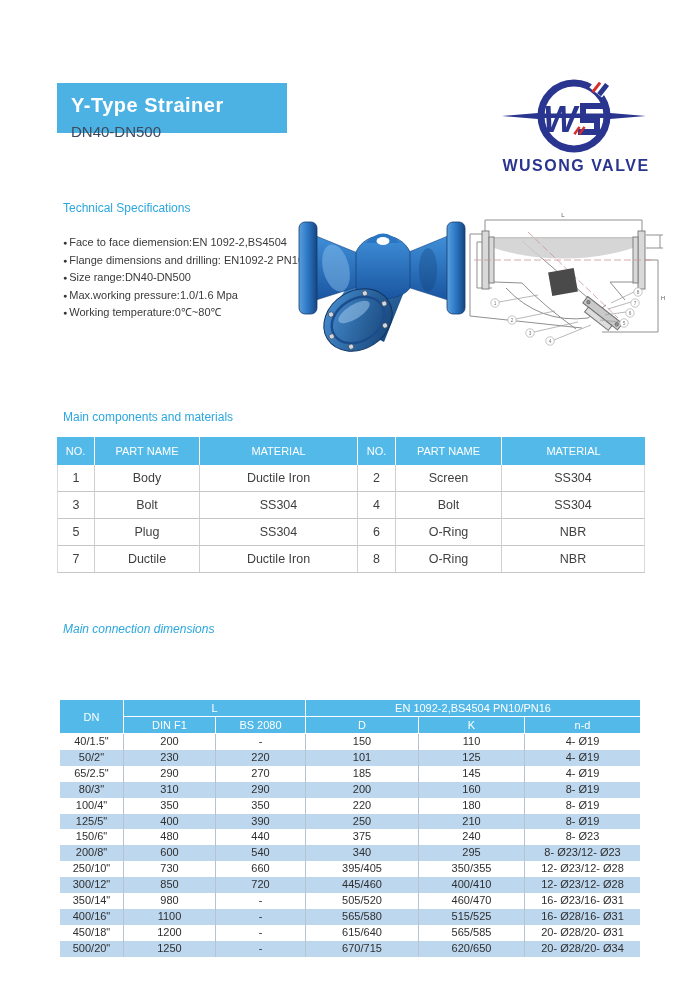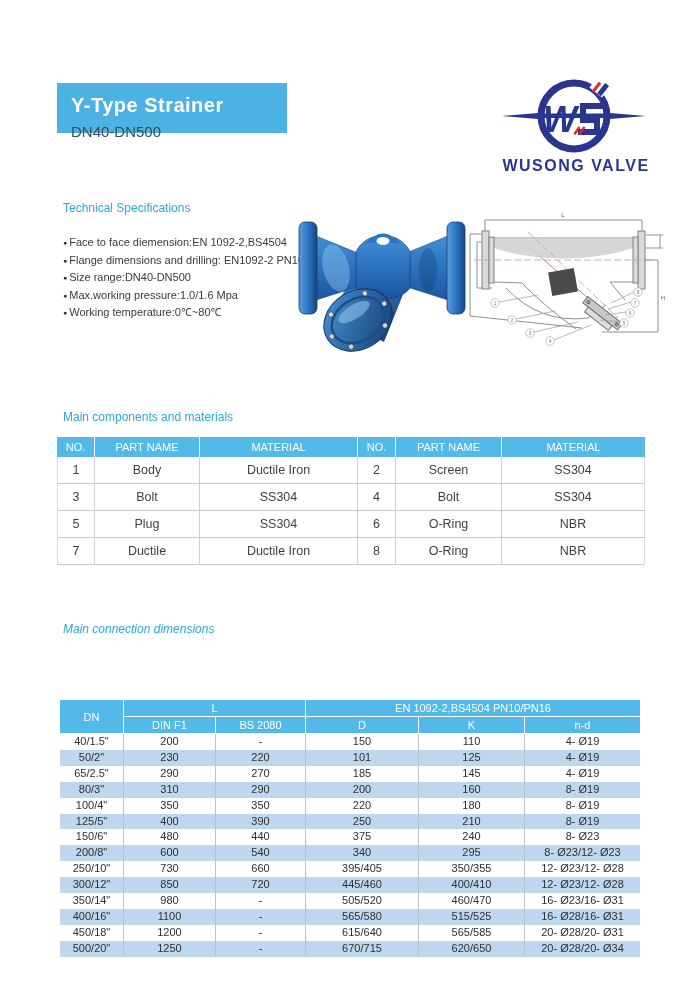--- a/index.html
+++ b/index.html
@@ -35,21 +35,21 @@
   .valve-photo { position:absolute; left:296px; top:196px; }
   .tech-drawing { position:absolute; left:462px; top:208px; }
 
   
   .comp-table {
     position:absolute; left:57px; top:437px; width:588px;
     border-collapse:separate; border-spacing:0; table-layout:fixed;
   }
   .comp-table th {
     background:#52b9e9; color:#fff; font-size:11px; font-weight:normal;
-    height:20px; border-right:1px solid #fff; text-align:center;
+    height:28px; border-right:1px solid #fff; text-align:center;
   }
   .comp-table th:last-child { border-right:none; }
   .comp-table td {
     height:27px; font-size:12.5px; color:#3f3f3f; text-align:center;
     border-right:1px solid #cfcfcf; border-bottom:1px solid #c6c6c6;
     background:#fff;
   }
   .comp-table td:first-child { border-left:1px solid #dadada; }
   .comp-table td:last-child { border-right:1px solid #dadada; }
 

